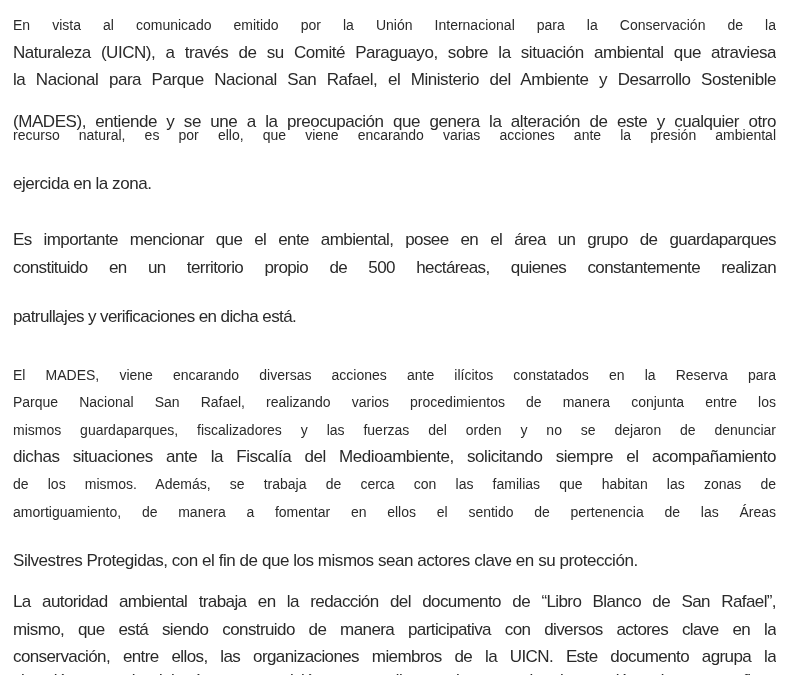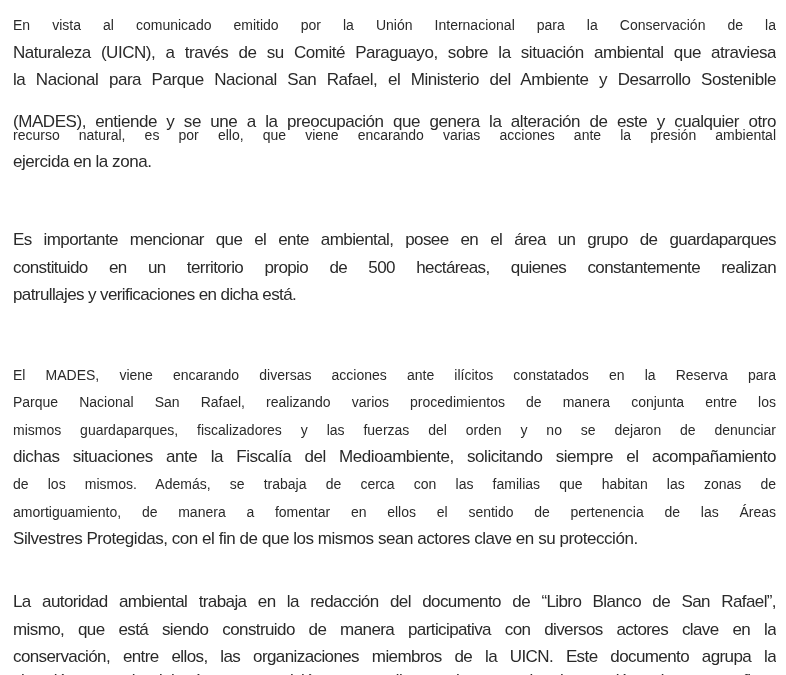--- a/index.html
+++ b/index.html
@@ -8,21 +8,21 @@
     background: #ffffff; color: #2a2a2a;
     font-family: "Liberation Sans", sans-serif;
     position: relative;
   }
   .line {
     position: absolute; left: 13px; width: 763px;
     font-size: 14px; line-height: 22px; height: 22px;
     white-space: nowrap; overflow: hidden;
     text-align: justify; text-align-last: justify;
   }
-  .line.last { text-align-last: left; }
+  .line.last { text-align-last: left; margin-top: 22px; }
   .line.narrow { letter-spacing: -0.45px; font-size: 17px; }
   .line.cond { font-size: 17px; letter-spacing: -0.6px; }
 </style>
 </head>
 <body>
 
 <div>
   <div>
     <div class="line" style="top:14px">En vista al comunicado emitido por la Unión Internacional para la Conservación de la</div>
     <div class="line narrow" style="top:42px">Naturaleza (UICN), a través de su Comité Paraguayo, sobre la situación ambiental que atraviesa</div>

